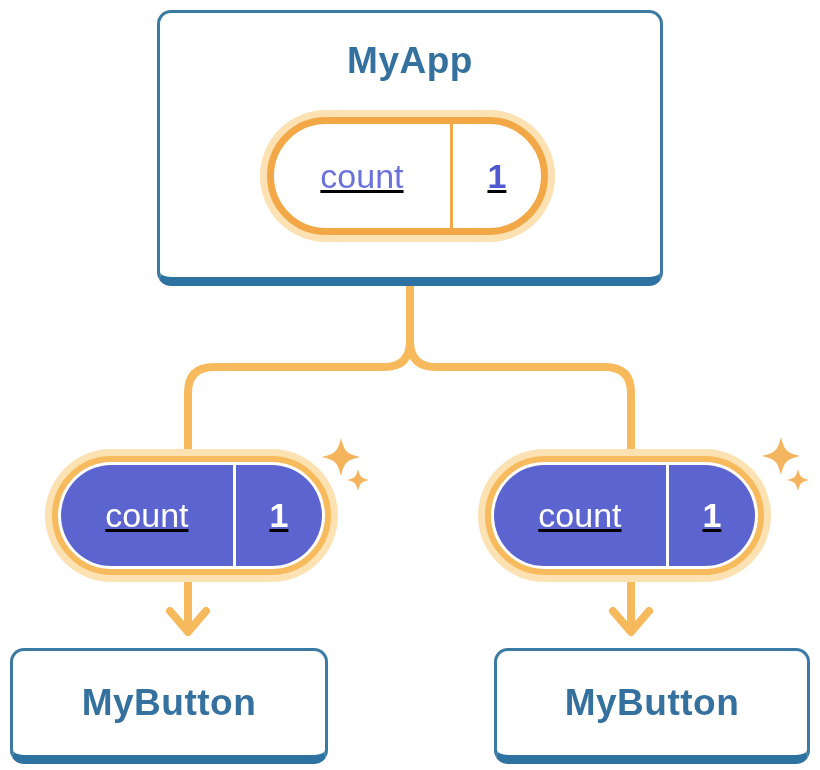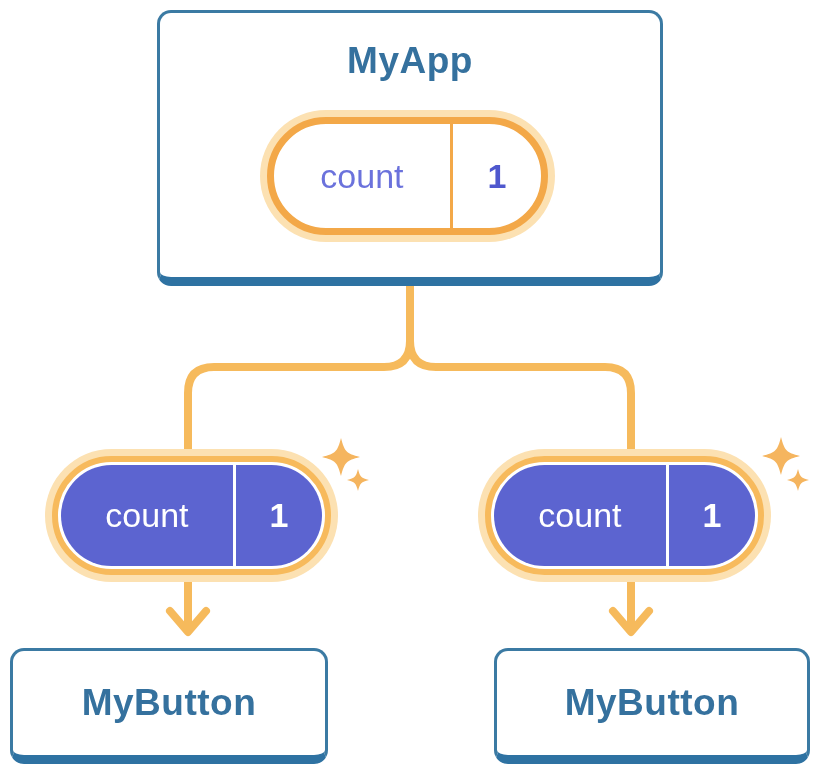--- a/index.html
+++ b/index.html
@@ -51,20 +51,21 @@
     box-sizing: border-box;
     z-index: 2;
   }
   .pill-ring {
     width: 100%; height: 100%;
     border-radius: 999px;
     box-sizing: border-box;
     background: #ffffff;
     display: flex;
     overflow: hidden;
+    text-decoration: underline;
   }
   .pill-cell {
     display: flex; align-items: center; justify-content: center;
     height: 100%;
     box-sizing: border-box;
   }
 
   
   .pill-state { left: 260px; top: 110px; width: 295px; height: 132px; }
   .pill-state .pill-ring { border: 7px solid #f3a848; }

